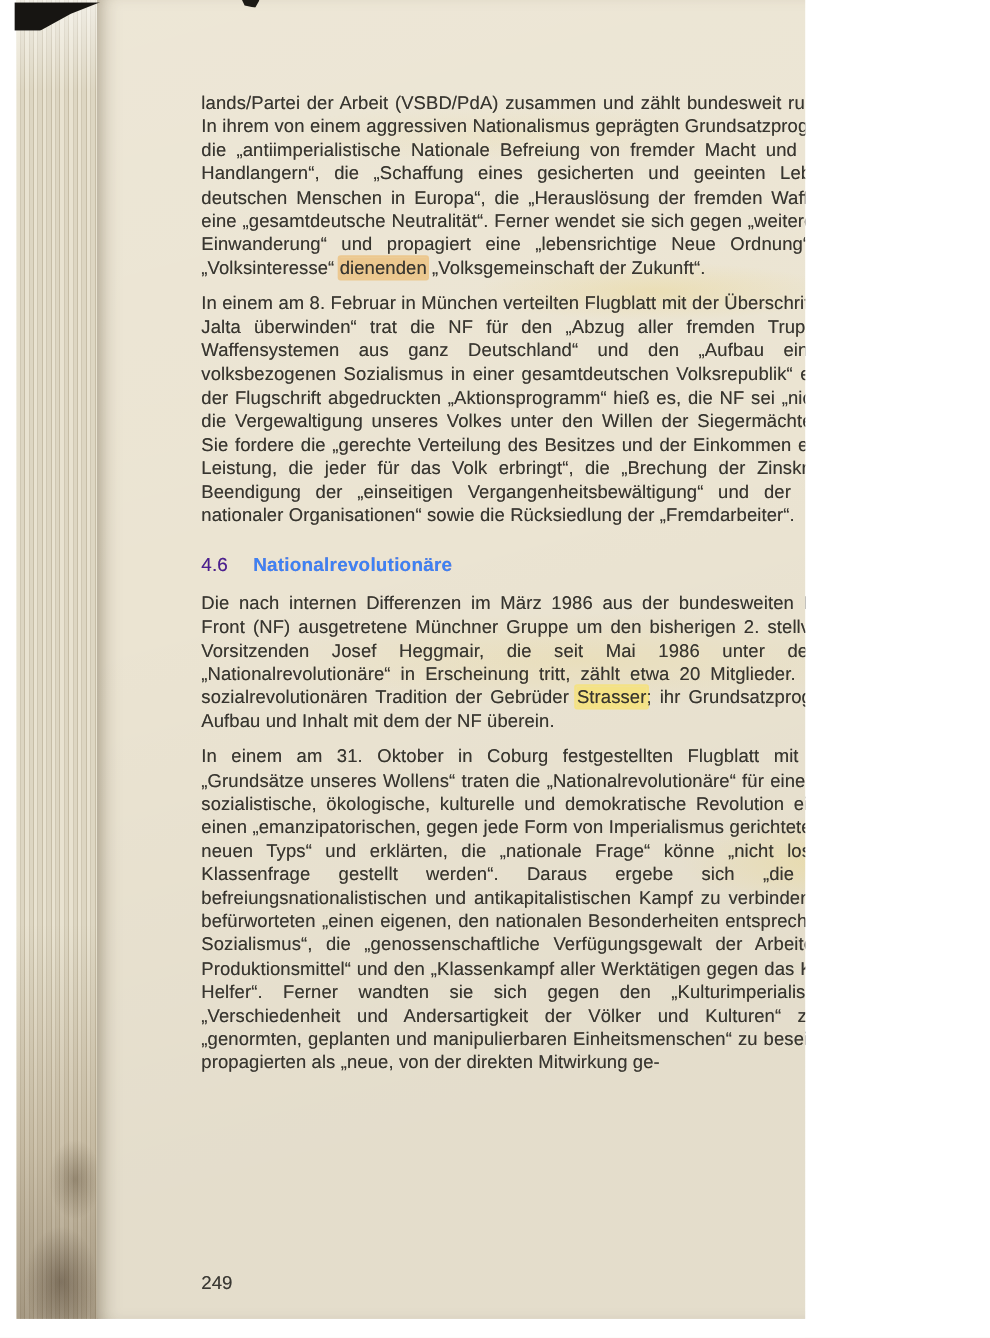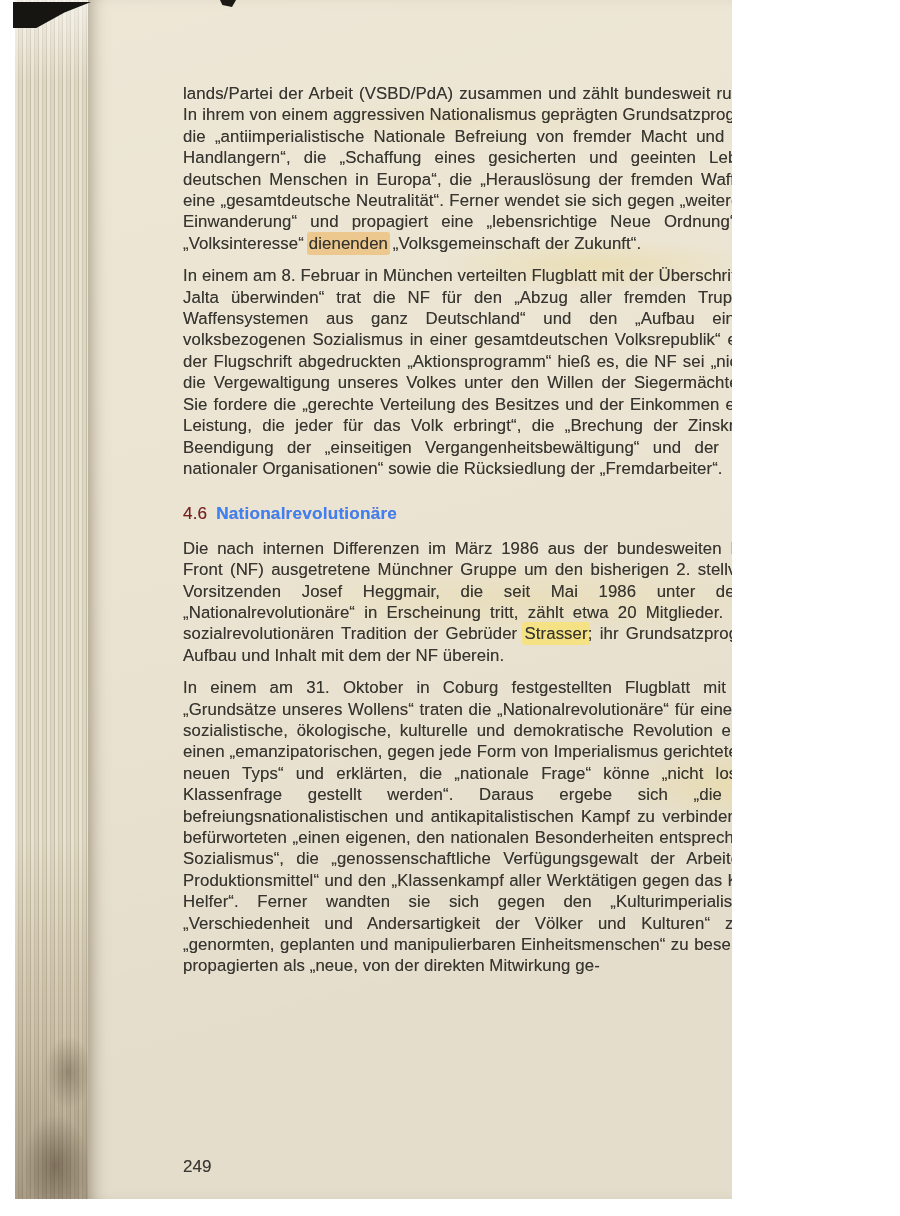--- a/index.html
+++ b/index.html
@@ -53,21 +53,21 @@
     position:absolute;left:183px;top:83px;width:676px;
     color:#37352f;font-size:16.8px;line-height:21.4px;
     text-align:justify;text-align-last:left;letter-spacing:0.1px;
     text-shadow:0 0 0.5px rgba(55,53,47,0.55);
   }
   .para{margin:0 0 11px 0;}
   .it{}
   .hl-y{background:rgba(246,226,120,0.85);box-shadow:0 0 0 2px rgba(246,226,120,0.85);border-radius:1px;}
   .hl-o{background:rgba(238,165,60,0.45);box-shadow:0 0 0 2px rgba(238,165,60,0.45);border-radius:1px;}
   .heading{margin:24px 0 13px 0;font-size:17.2px;font-weight:400;line-height:21.4px;}
-  .h-num{color:#7f1d1d;margin-right:9px;}
+  .h-num{color:#4c1d95;margin-right:23px;}
   .h-title{color:#3b82f6;font-weight:700;letter-spacing:0.2px;text-shadow:0 0 0.5px rgba(200,72,78,0.6);}
   .pageno{
     position:absolute;left:183px;top:1157px;font-size:17px;color:#3a3833;
     text-shadow:0 0 0.5px rgba(58,56,51,0.5);
   }
 </style>
 </head>
 <body>
 
 <div class="scan">

